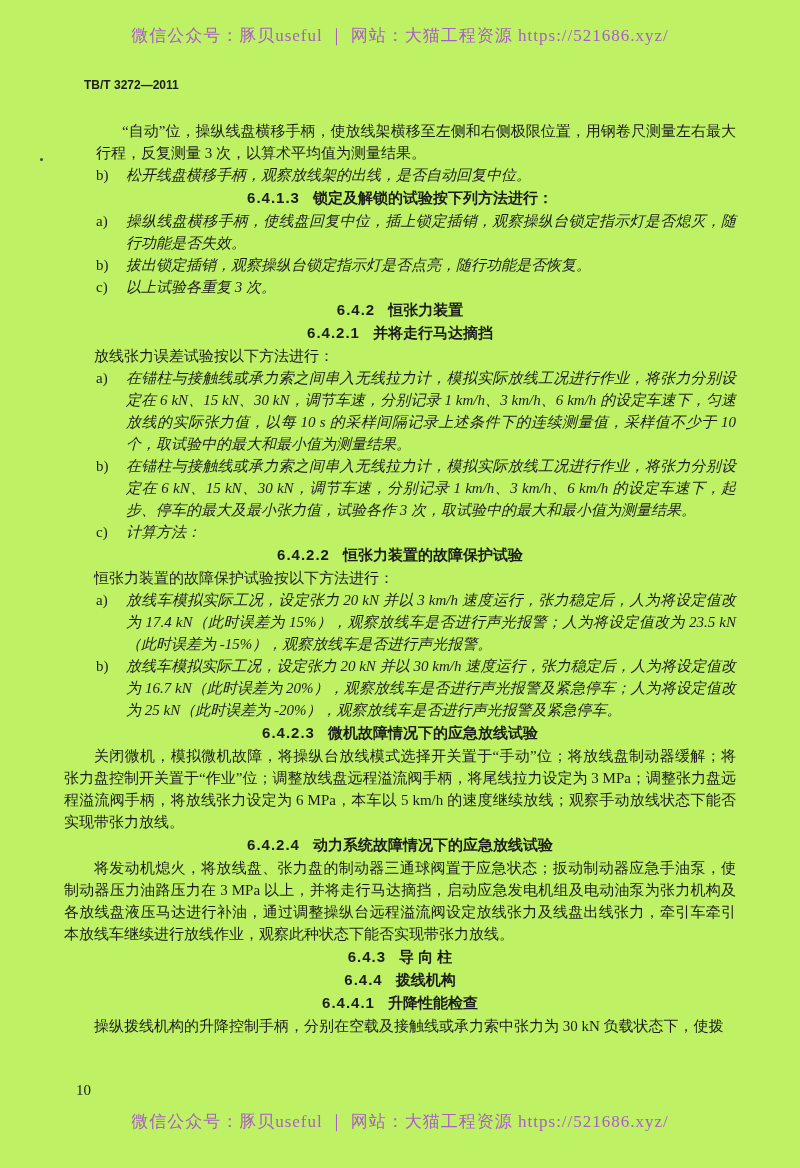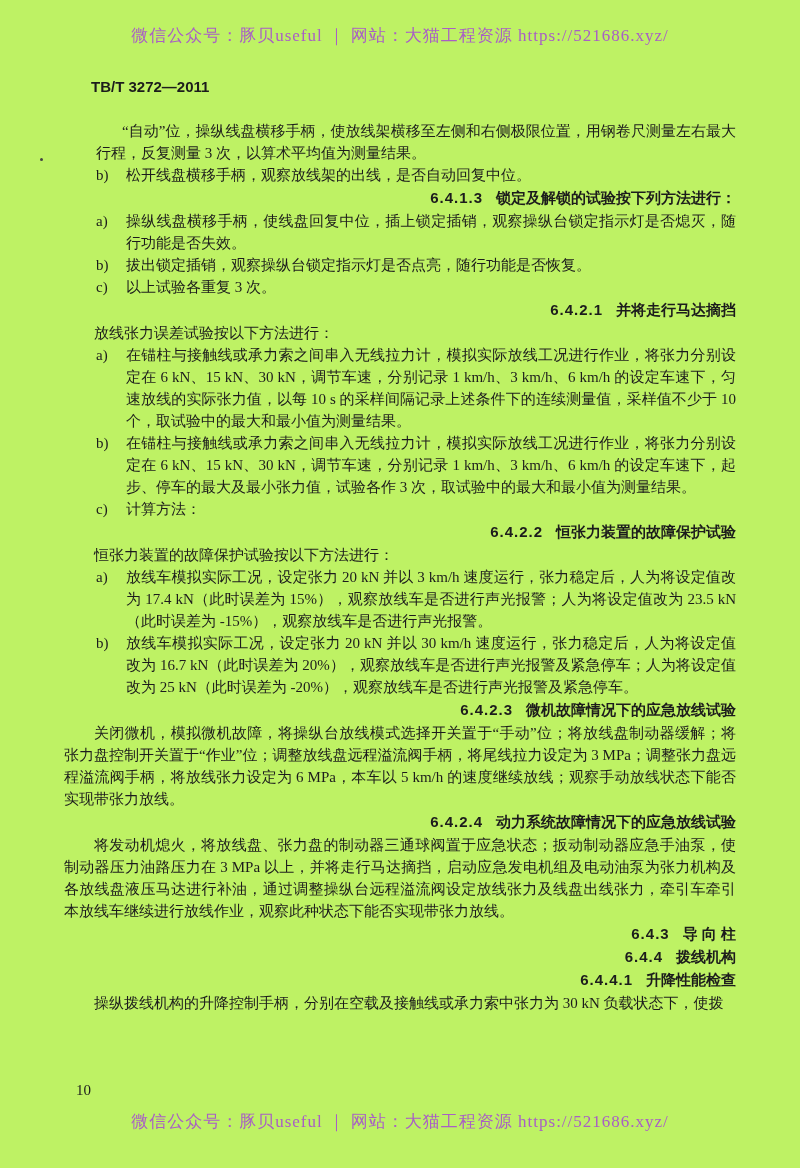--- a/index.html
+++ b/index.html
@@ -15,47 +15,47 @@
   .watermark{
     position:absolute;left:0;width:100%;
     text-align:center;
     font-size:17px;
     letter-spacing:1px;
     font-family:"Liberation Serif","DejaVu Serif",serif;
   }
   .watermark.top{top:24px;}
   .watermark.bottom{top:1110px;}
   .doc-number{
-    position:absolute;left:91px;top:78px;
-    font-weight:bold;font-size:15px;
+    position:absolute;left:84px;top:78px;
+    font-weight:bold;font-size:12px;
     font-family:"Liberation Sans","DejaVu Sans",sans-serif;
   }
   .margin-dot{
     position:absolute;left:40px;top:158px;
     width:3px;height:3px;border-radius:50%;
     background:#444;
   }
   .doc-body{
     position:absolute;left:64px;top:120px;width:672px;
     font-size:15px;line-height:22px;
     text-align:justify;
   }
   .blk{margin:0;}
   .blk-heading{
     font-family:"Liberation Sans","DejaVu Sans",sans-serif;
     font-weight:700;
-    text-align:right;
+    text-align:center;
     margin:1px 0;
   }
   .blk-heading .num{margin-right:13px;letter-spacing:1px;}
   .blk-para{text-indent:2em;}
   .blk-cont{margin-left:32px;text-indent:26px;}
   .blk-list{display:flex;margin-left:32px;}
   .blk-list .label{flex:0 0 30px;}
-  .blk-list .text{flex:1;text-align:justify;}
+  .blk-list .text{flex:1;text-align:justify;font-style:italic;}
   .blk-formula{margin-left:64px;}
   .page-number{
     position:absolute;left:76px;top:1082px;
     font-size:15px;
   }
 </style>
 </head>
 <body>
 
 <div class="page" style="color: rgb(28, 28, 28);">
@@ -74,20 +74,21 @@
         <span class="text">操纵线盘横移手柄，使线盘回复中位，插上锁定插销，观察操纵台锁定指示灯是否熄灭，随行功能是否失效。</span>
       </div>
       <div class="blk blk-list">
         <span class="label">b)</span>
         <span class="text">拔出锁定插销，观察操纵台锁定指示灯是否点亮，随行功能是否恢复。</span>
       </div>
       <div class="blk blk-list">
         <span class="label">c)</span>
         <span class="text">以上试验各重复 3 次。</span>
       </div>
+      <div class="blk blk-heading"><span class="num">6.4.2</span><span>恒张力装置</span></div>
       <div class="blk blk-heading"><span class="num">6.4.2.1</span><span>并将走行马达摘挡</span></div>
       <div class="blk blk-para">放线张力误差试验按以下方法进行：</div>
       <div class="blk blk-list">
         <span class="label">a)</span>
         <span class="text">在锚柱与接触线或承力索之间串入无线拉力计，模拟实际放线工况进行作业，将张力分别设定在 6 kN、15 kN、30 kN，调节车速，分别记录 1 km/h、3 km/h、6 km/h 的设定车速下，匀速放线的实际张力值，以每 10 s 的采样间隔记录上述条件下的连续测量值，采样值不少于 10 个，取试验中的最大和最小值为测量结果。</span>
       </div>
       <div class="blk blk-list">
         <span class="label">b)</span>
         <span class="text">在锚柱与接触线或承力索之间串入无线拉力计，模拟实际放线工况进行作业，将张力分别设定在 6 kN、15 kN、30 kN，调节车速，分别记录 1 km/h、3 km/h、6 km/h 的设定车速下，起步、停车的最大及最小张力值，试验各作 3 次，取试验中的最大和最小值为测量结果。</span>
       </div>

